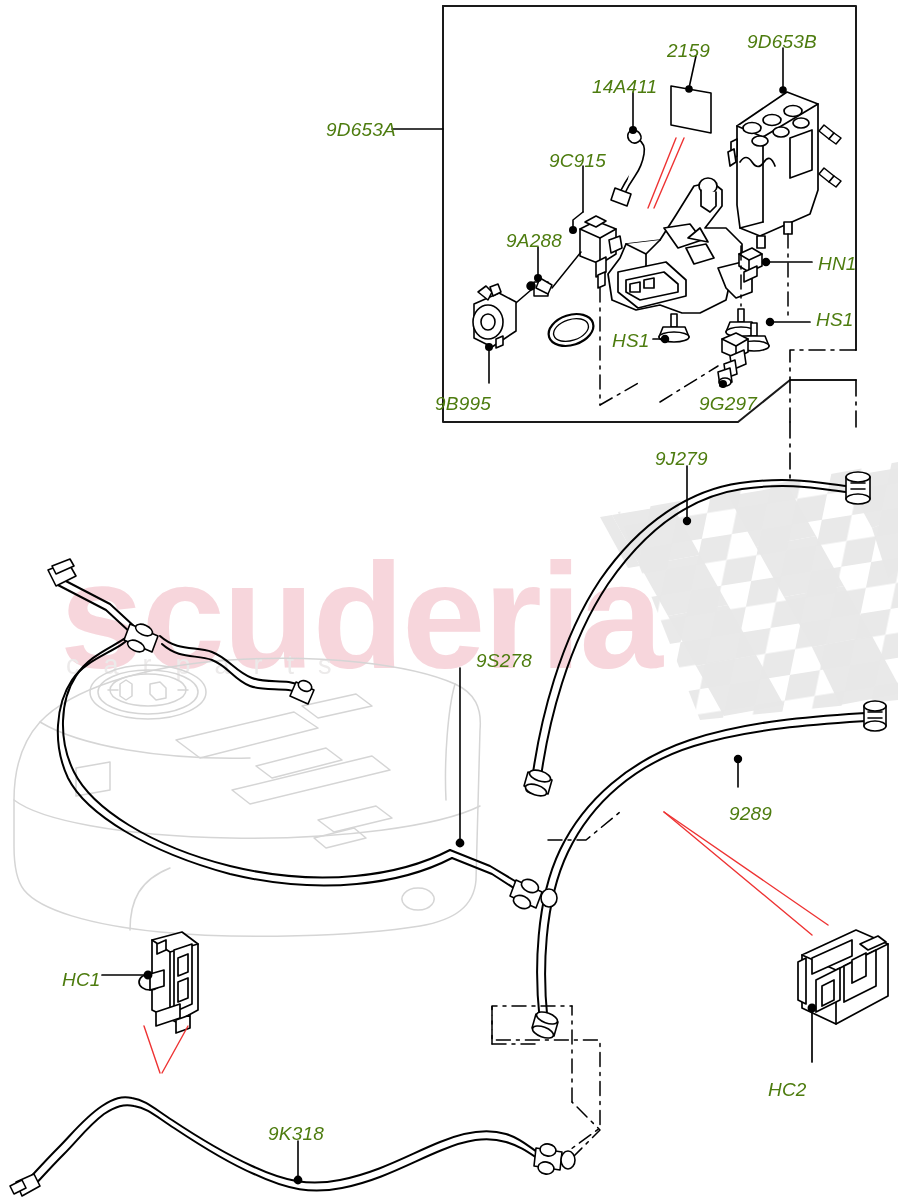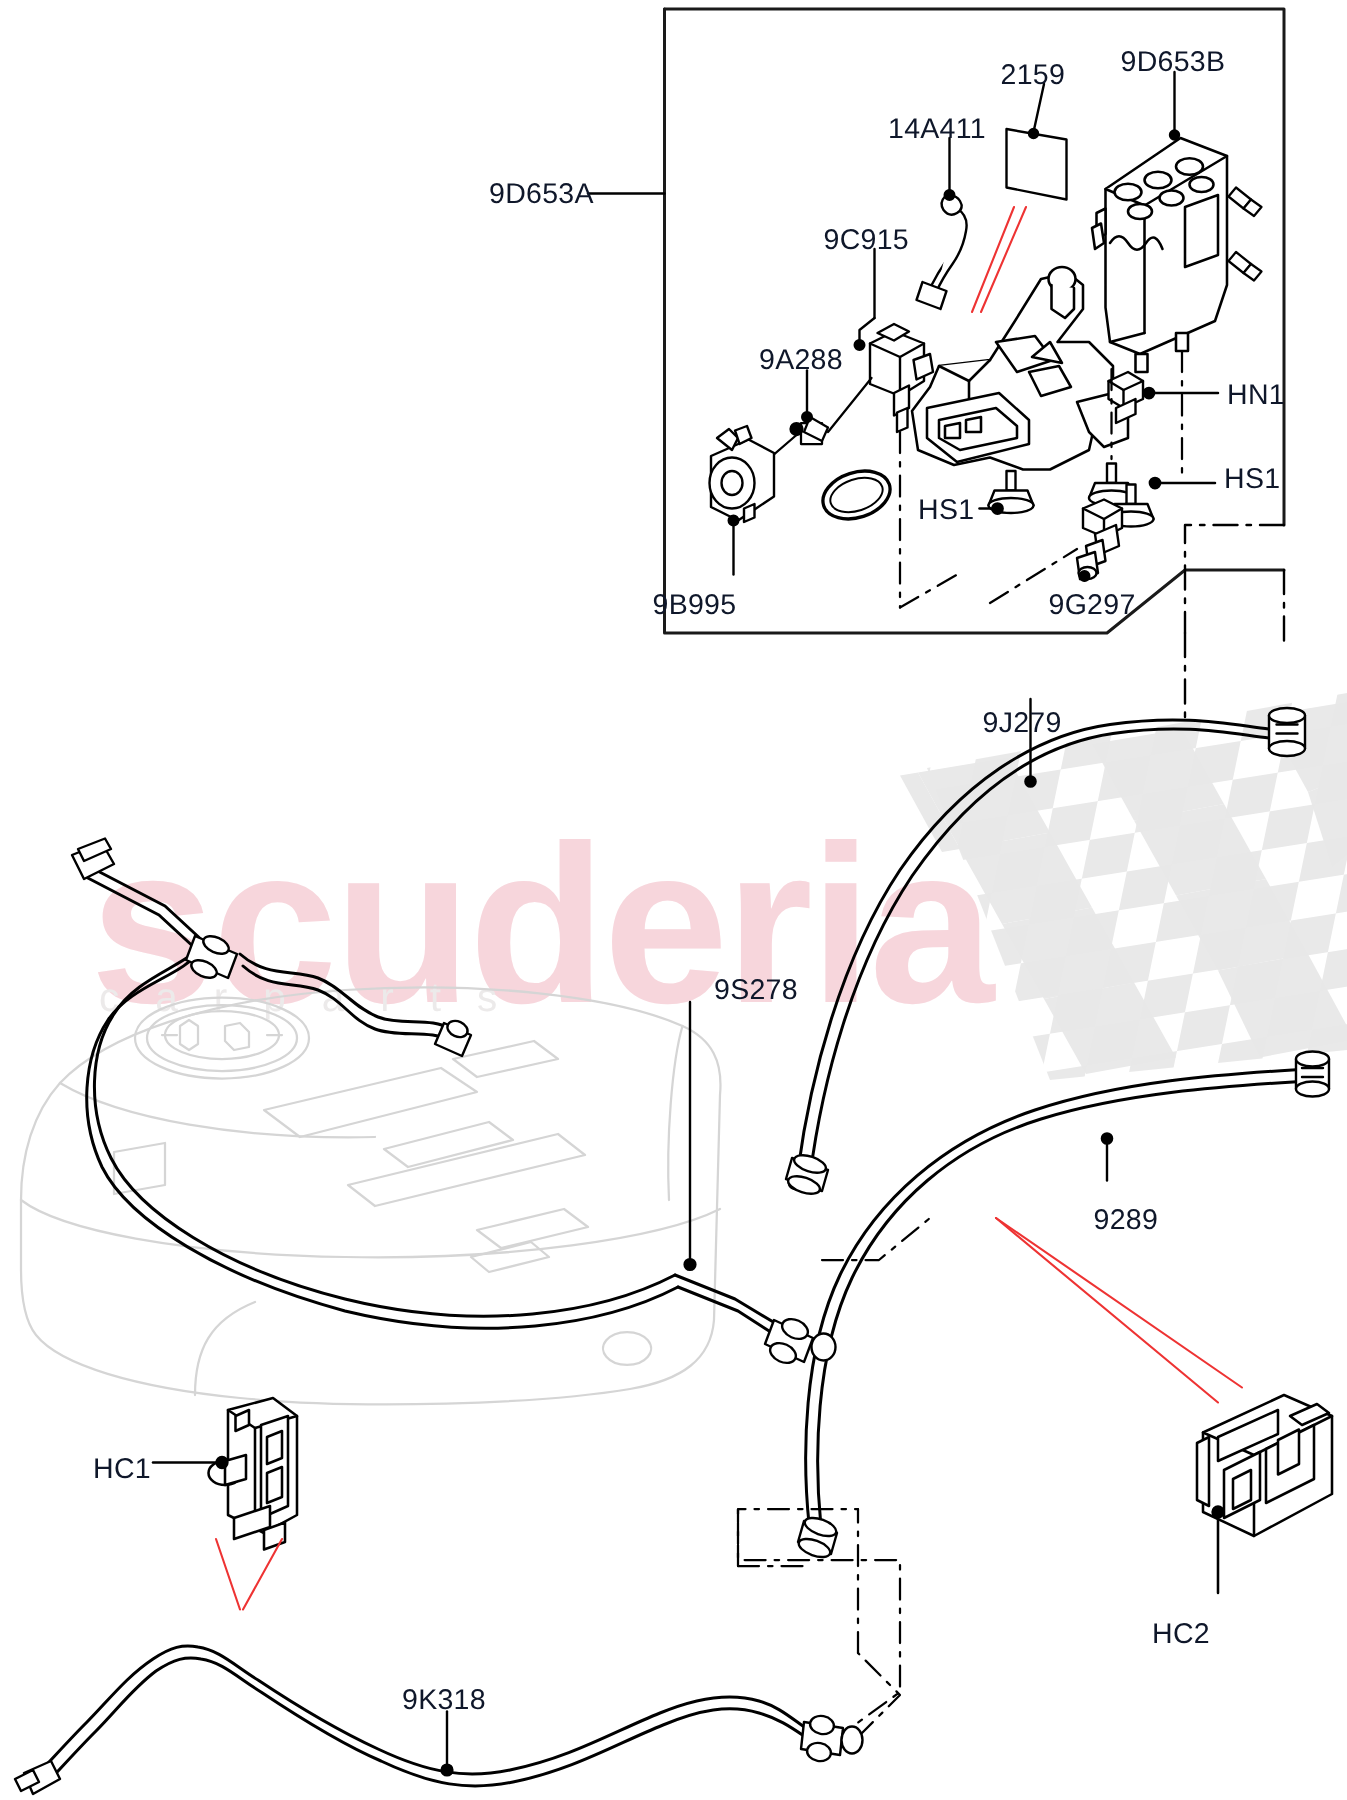--- a/index.html
+++ b/index.html
@@ -4,26 +4,27 @@
 <style>
   html,body{margin:0;padding:0;background:#ffffff;}
   body{
     font-family:"Liberation Sans", sans-serif;
     width:898px;height:1200px;overflow:hidden;position:relative;
   }
   #stage{position:relative;width:898px;height:1200px;background:#ffffff;}
   #stage svg{position:absolute;left:0;top:0;}
   .lbl{
     position:absolute;
-    color:#0f172a;
+    color:#4d7c0f;
     font-family:"Liberation Sans", sans-serif;
     font-size:19px;
     letter-spacing:0.2px;
     white-space:nowrap;
     user-select:none;
+    font-style:italic;
   }
   .wm-main{
     position:absolute;
     font-family:"Liberation Sans", sans-serif;
     font-weight:bold;
     font-size:150px;
     color:#f7d6dc;
     letter-spacing:-2px;
     user-select:none;
     pointer-events:none;
@@ -490,20 +491,20 @@
   <div class="lbl" style="left:592px;top:76px;">14A411</div>
   <div class="lbl" style="left:667px;top:40px;">2159</div>
   <div class="lbl" style="left:747px;top:31px;">9D653B</div>
   <div class="lbl" style="left:549px;top:150px;">9C915</div>
   <div class="lbl" style="left:506px;top:230px;">9A288</div>
   <div class="lbl" style="left:435px;top:393px;">9B995</div>
   <div class="lbl" style="left:818px;top:253px;">HN1</div>
   <div class="lbl" style="left:816px;top:309px;">HS1</div>
   <div class="lbl" style="left:612px;top:330px;">HS1</div>
   <div class="lbl" style="left:699px;top:393px;">9G297</div>
-  <div class="lbl" style="left:655px;top:448px;margin-top:24px;">9J279</div>
+  <div class="lbl" style="left:655px;top:448px;">9J279</div>
   <div class="lbl" style="left:713px;top:803px;margin-left:16px;">9289</div>
   <div class="lbl" style="left:476px;top:650px;">9S278</div>
   <div class="lbl" style="left:62px;top:969px;">HC1</div>
   <div class="lbl" style="left:768px;top:1079px;">HC2</div>
   <div class="lbl" style="left:268px;top:1123px;">9K318</div>
 
 </div>
 
 </body></html>

